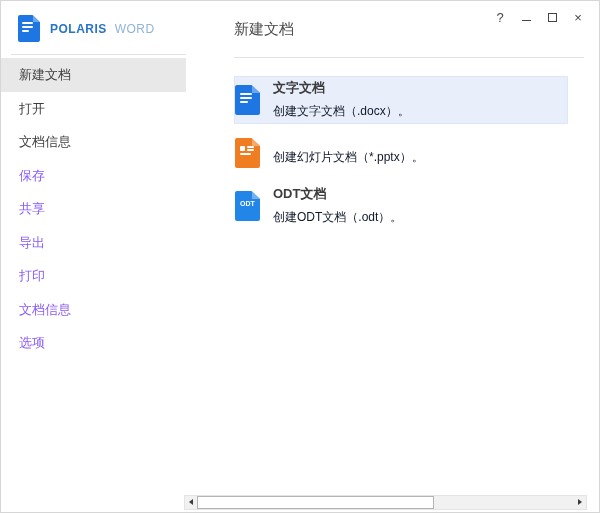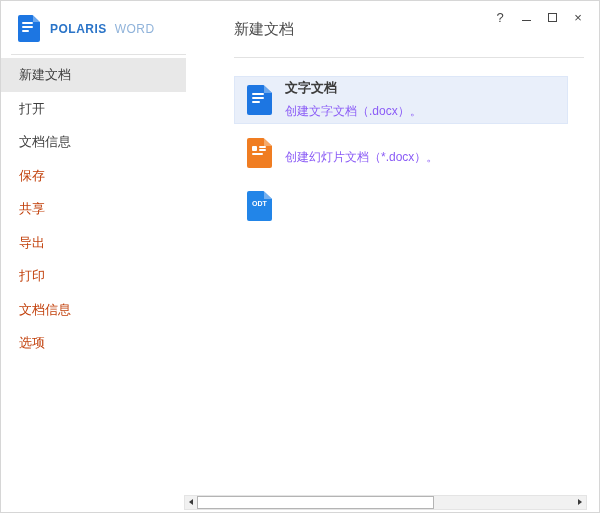--- a/index.html
+++ b/index.html
@@ -22,30 +22,30 @@
   .glyph-min { width:9px; height:1px; background:#454545; margin-top:6px; }
   .glyph-max { width:9px; height:9px; border:1px solid #454545; }
   .divider-left  { position:absolute; top:53px; left:10px;  width:175px; height:1px; background:#e2e2e2; }
   .divider-right { position:absolute; top:56px; left:233px; width:350px; height:1px; background:#e2e2e2; }
 
   
   .sidebar { position:absolute; top:57px; left:0; width:185px; }
   .side-item { height:33.5px; display:flex; align-items:center; padding-left:18px;
                font-size:13px; color:#3e3e3e; cursor:default; }
   .side-item.selected { height:34px; background:#e8e8e8; }
-  .side-item.disabled { color:#c2410c; }
+  .side-item.disabled { color:#8b5cf6; }
 
   
   .content { position:absolute; top:75px; left:233px; width:334px; }
-  .doc-item { height:48px; display:flex; align-items:center; padding-left:12px; margin-bottom:5px;
+  .doc-item { height:48px; display:flex; align-items:center; padding-left:0; margin-bottom:5px;
               border:1px solid transparent; }
   .doc-item.selected { background:#e9effa; border-color:#dde7f8; }
   .doc-text { margin-left:13px; }
   .doc-title { font-size:13px; font-weight:700; color:#3d3d3d; line-height:15px; }
-  .doc-sub { font-size:12px; color:#8b5cf6; margin-top:8px; }
+  .doc-sub { font-size:12px; color:#0f172a; margin-top:8px; }
 
   
   .page-icon { position:relative; width:25px; height:30px; flex:none; }
   .page-icon .page { position:absolute; inset:0; border-radius:2px;
                      clip-path:polygon(0 0, 66% 0, 100% 27%, 100% 100%, 0 100%); }
   .page-icon .fold { position:absolute; top:0; right:0; width:34%; height:27%;
                      clip-path:polygon(0 0, 100% 100%, 0 100%); }
   .blue  .page { background:#1d76e2; } .blue  .fold { background:#6aa7ee; }
   .green .page { background:#43a047; } .green .fold { background:#7cc47f; }
   .orange .page { background:#f07d22; } .orange .fold { background:#f5aa6b; }
@@ -159,29 +159,33 @@
         <span class="page"></span>
           <span class="fold"></span>
         <span class="slide-marks">
             <span class="sq"></span>
             <span class="l1"></span>
             <span class="l2"></span>
             <span class="l3"></span>
           </span>
       </span>
       <span class="doc-text">
-        <div class="doc-sub">创建幻灯片文档（*.docx）。</div>
+        <div class="doc-sub">创建幻灯片文档（*.pptx）。</div>
       </span>
     </div>
 
     <div class="doc-item">
       <span class="page-icon odt">
         <span class="page"></span>
           <span class="fold"></span>
         <span class="odt-label">ODT</span>
+      </span>
+      <span class="doc-text">
+        <div class="doc-title">ODT文档</div>
+        <div class="doc-sub">创建ODT文档（.odt）。</div>
       </span>
     </div>
 
   </div>
 
   <div class="hscroll">
     <span class="arrow arrow-left"></span>
     <span class="thumb"></span>
     <span class="arrow arrow-right"></span>
   </div>

